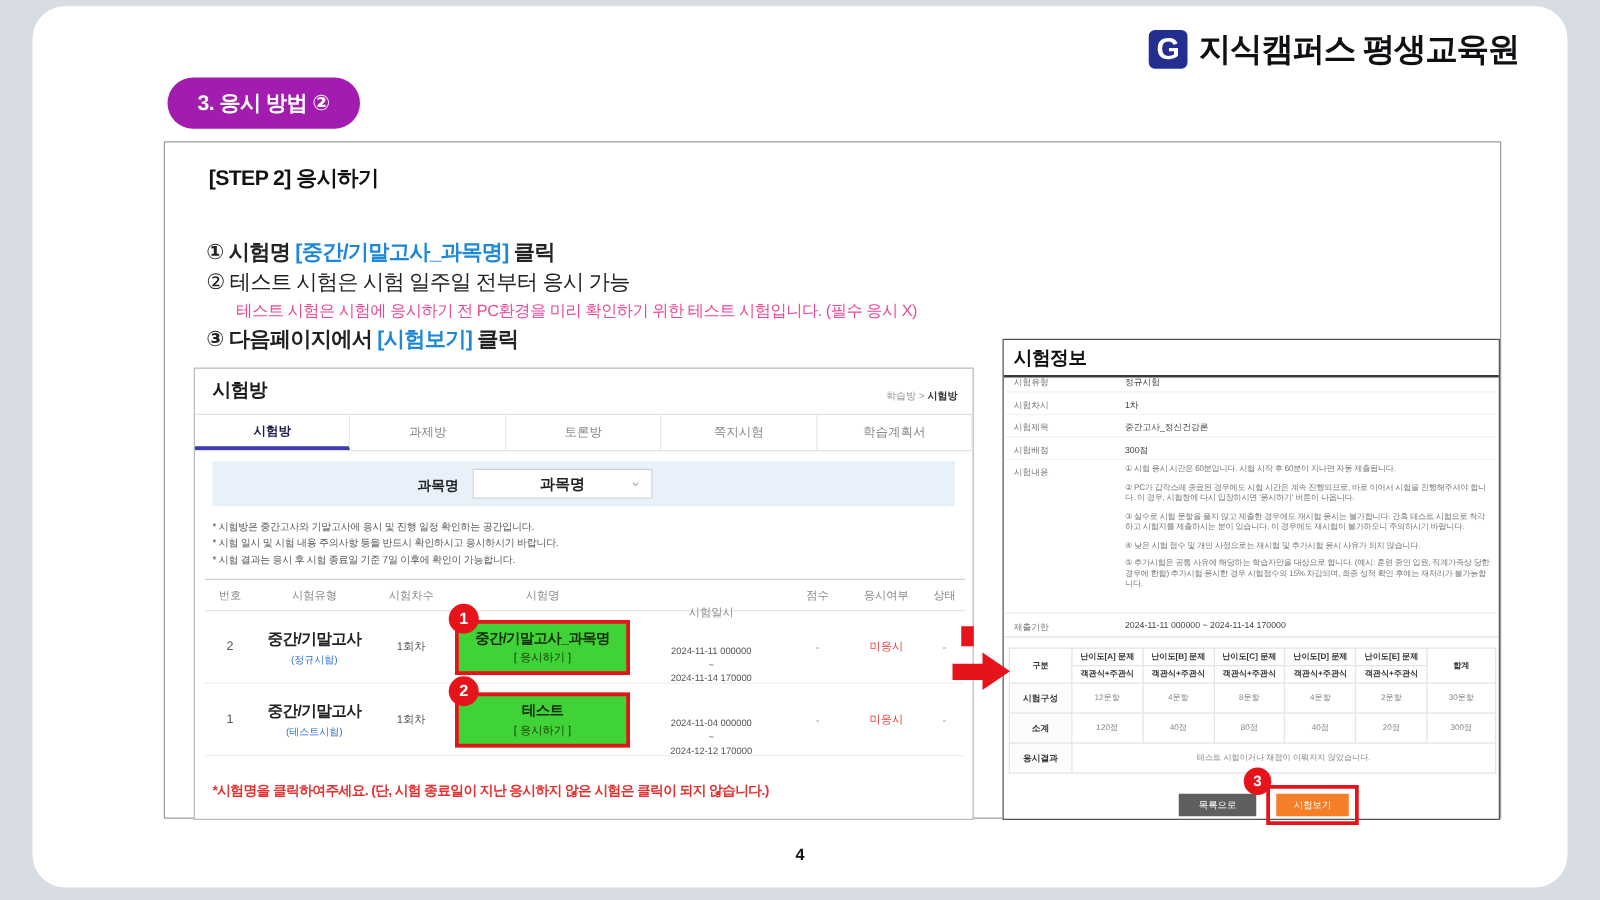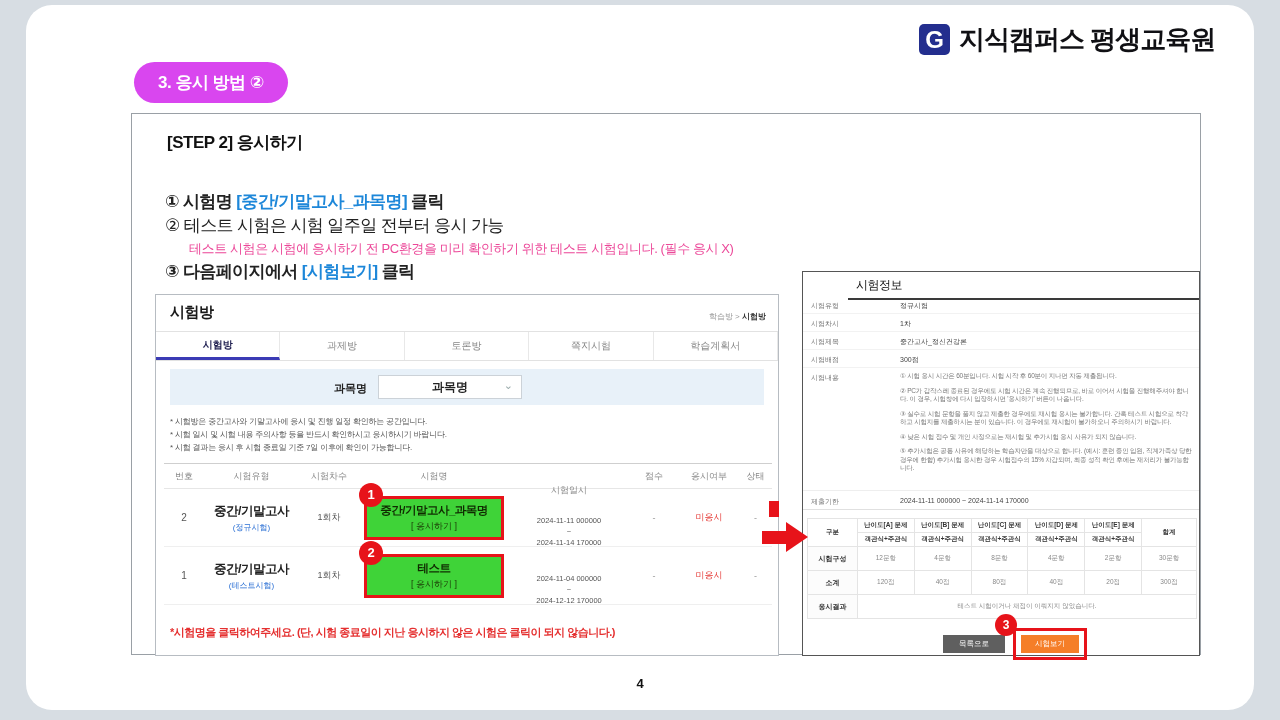--- a/index.html
+++ b/index.html
@@ -6,21 +6,21 @@
   html,body { width:1280px; height:720px; background:#d7dde3; font-family:"Liberation Sans","DejaVu Sans",sans-serif; overflow:hidden; }
   #page { position:relative; width:1280px; height:720px; }
   #card { position:absolute; left:26px; top:5px; width:1228px; height:705px; background:#ffffff; border-radius:26px; }
 
   
   .logo { position:absolute; top:17px; left:893px; display:flex; align-items:center; gap:9px; }
   .logo-g { width:31px; height:31px; background:#232e8e; border-radius:5px; color:#fff; font-weight:bold; font-size:24px; display:flex; align-items:center; justify-content:center; }
   .logo-text { font-size:26px; font-weight:800; color:#101014; letter-spacing:-1px; }
 
   
-  .badge { position:absolute; left:108px; top:57px; background:#d946ef; color:#fff; font-weight:bold; font-size:17px; padding:9px 24px; border-radius:21px; letter-spacing:-0.5px; }
+  .badge { position:absolute; left:108px; top:57px; background:#a21caf; color:#fff; font-weight:bold; font-size:17px; padding:9px 24px; border-radius:21px; letter-spacing:-0.5px; }
 
   
   .main-box { position:absolute; left:105px; top:108px; width:1070px; height:542px; background:#fff; border:1px solid #9aa0a6; }
   .step-title { position:absolute; left:35px; top:17px; font-size:17px; font-weight:bold; color:#111; letter-spacing:-0.5px; }
   .inst { position:absolute; left:33px; font-size:17px; color:#222; letter-spacing:-0.6px; white-space:nowrap; }
   .inst b { font-weight:bold; }
   .inst .blue { color:#1d87d9; font-weight:bold; }
   .inst-sub { position:absolute; left:57px; font-size:13px; color:#ec4899; letter-spacing:-0.4px; }
 
   
@@ -57,21 +57,21 @@
   .pl-footnote { position:absolute; left:14px; top:330px; font-size:11px; font-weight:bold; color:#e53030; letter-spacing:-0.5px; }
   .clip-red { position:absolute; right:-1px; top:206px; width:10px; height:16px; background:#e7131a; }
 
   
   .red-arrow { position:absolute; left:735px; top:516px; width:46px; height:30px; z-index:5; }
   .red-arrow .body { position:absolute; left:0; top:9px; width:26px; height:13px; background:#e7131a; }
   .red-arrow .head { position:absolute; left:24px; top:0; width:0; height:0; border-top:15px solid transparent; border-bottom:15px solid transparent; border-left:22px solid #e7131a; }
 
   
   .panel-right { position:absolute; left:670px; top:157px; width:398px; height:385px; background:#fff; border:1px solid #555; }
-  .pr-title { padding:5px 8px 4px 8px; font-size:12px; font-weight:normal; color:#111; border-bottom:2px solid #3a3a3a; letter-spacing:-0.5px;margin-left:45px; }
+  .pr-title { padding:5px 8px 4px 8px; font-size:15px; font-weight:bold; color:#111; border-bottom:2px solid #3a3a3a; letter-spacing:-0.5px; }
   .pr-field { position:absolute; left:0; width:100%; height:18px; border-bottom:1px solid #f2f2f2; }
   .pr-label { position:absolute; left:8px; top:5px; font-size:7px; color:#777; }
   .pr-value { position:absolute; left:97px; top:5px; font-size:7px; color:#444; }
   .pr-content { position:absolute; left:97px; top:100px; width:292px; font-size:6.5px; color:#777; line-height:8.5px; }
   .pr-content p { margin-bottom:6px; letter-spacing:-0.2px; }
   .pr-deadline { position:absolute; left:0; top:218px; width:100%; height:20px; border-top:1px solid #eee; border-bottom:1px solid #e0e0e0; }
   .score-table { position:absolute; left:4px; top:246px; width:390px; border-collapse:collapse; }
   .score-table th, .score-table td { border:1px solid #e4e4e4; text-align:center; }
   .score-table th { font-size:6.5px; color:#333; font-weight:bold; height:14px; }
   .score-table td { font-size:6.5px; color:#888; height:24px; }

